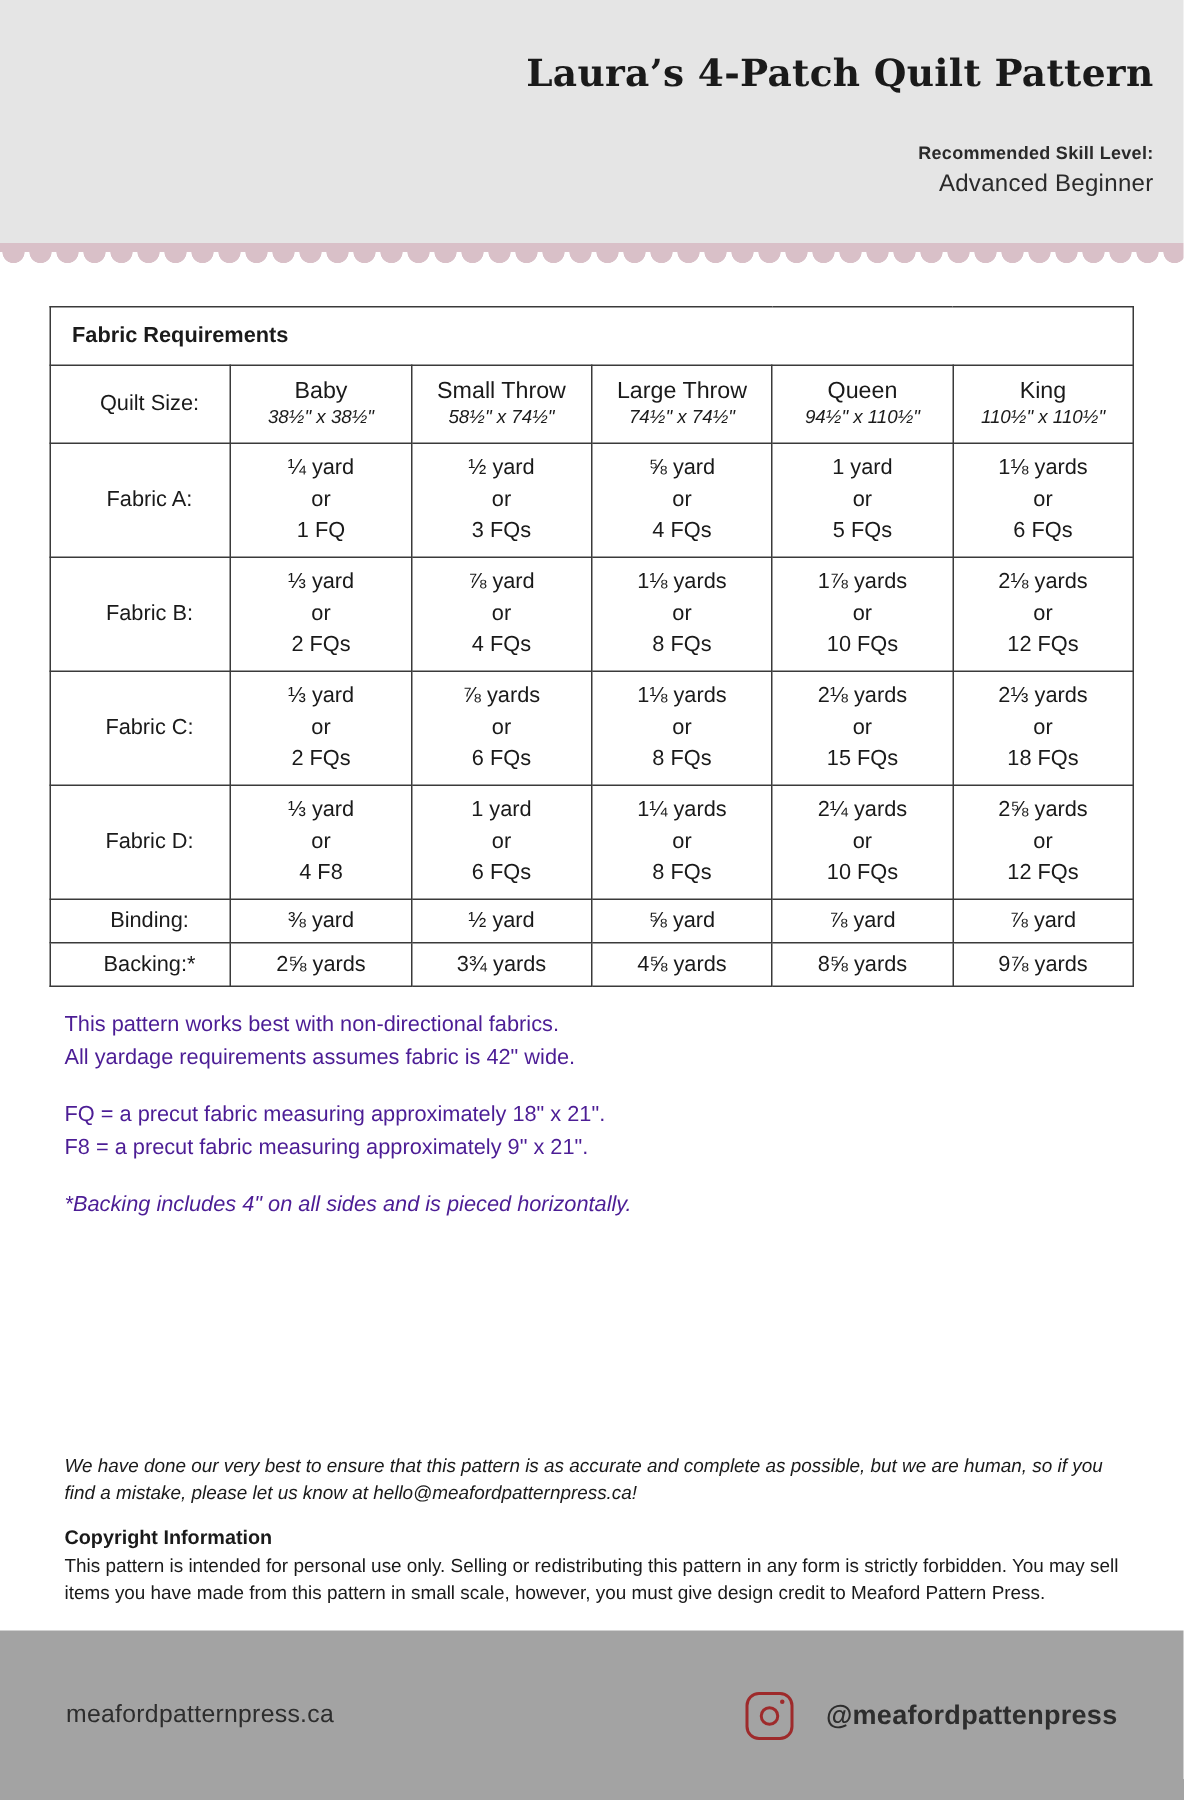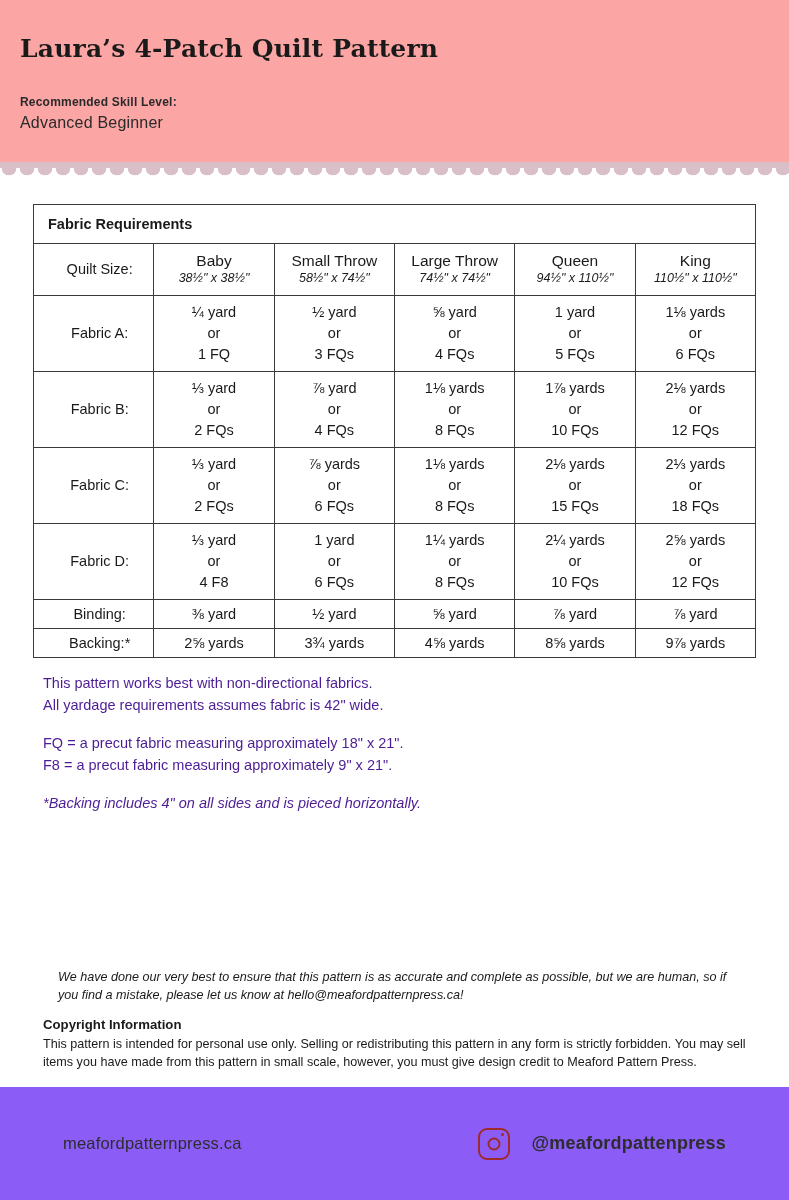--- a/index.html
+++ b/index.html
@@ -16,23 +16,23 @@
     position: relative;
   }
   .page {
     width: 789px;
     height: 1200px;
     position: relative;
     background: #ffffff;
   }
   
   .header {
-    background: #fca5a5;
+    background: #e5e5e5;
     padding: 34px 20px 30px 20px;
-    text-align: left;
+    text-align: right;
     position: relative;
   }
   .header-title {
     font-family: "DejaVu Serif", serif;
     font-weight: bold;
     font-size: 25px;
     letter-spacing: 0.2px;
     color: #1a1a1a;
     margin: 0 0 18px 0;
   }
@@ -125,40 +125,40 @@
     position: absolute;
     left: 43px;
     right: 40px;
     top: 968px;
     font-size: 12.6px;
     line-height: 1.45;
     color: #1a1a1a;
   }
   .legal .disclaimer {
     font-style: italic;
-    margin: 0 0 10px 15px;
+    margin: 0 0 10px 0;
   }
   .legal .copy-title {
     font-weight: bold;
     font-size: 13.2px;
     margin: 0 0 1px 0;
   }
   .legal .copy-body { margin: 0; }
   
   .footer {
     position: absolute;
     left: 0;
     bottom: 0;
     width: 789px;
     height: 113px;
-    background: #8b5cf6;
+    background: #a3a3a3;
     display: flex;
     align-items: center;
     justify-content: space-between;
-    padding: 0 63px;
+    padding: 0 44px;
     box-sizing: border-box;
   }
   .footer-site {
     font-size: 16.5px;
     color: #2d2d2d;
     letter-spacing: 0.2px;
   }
   .footer-social {
     display: flex;
     align-items: center;

